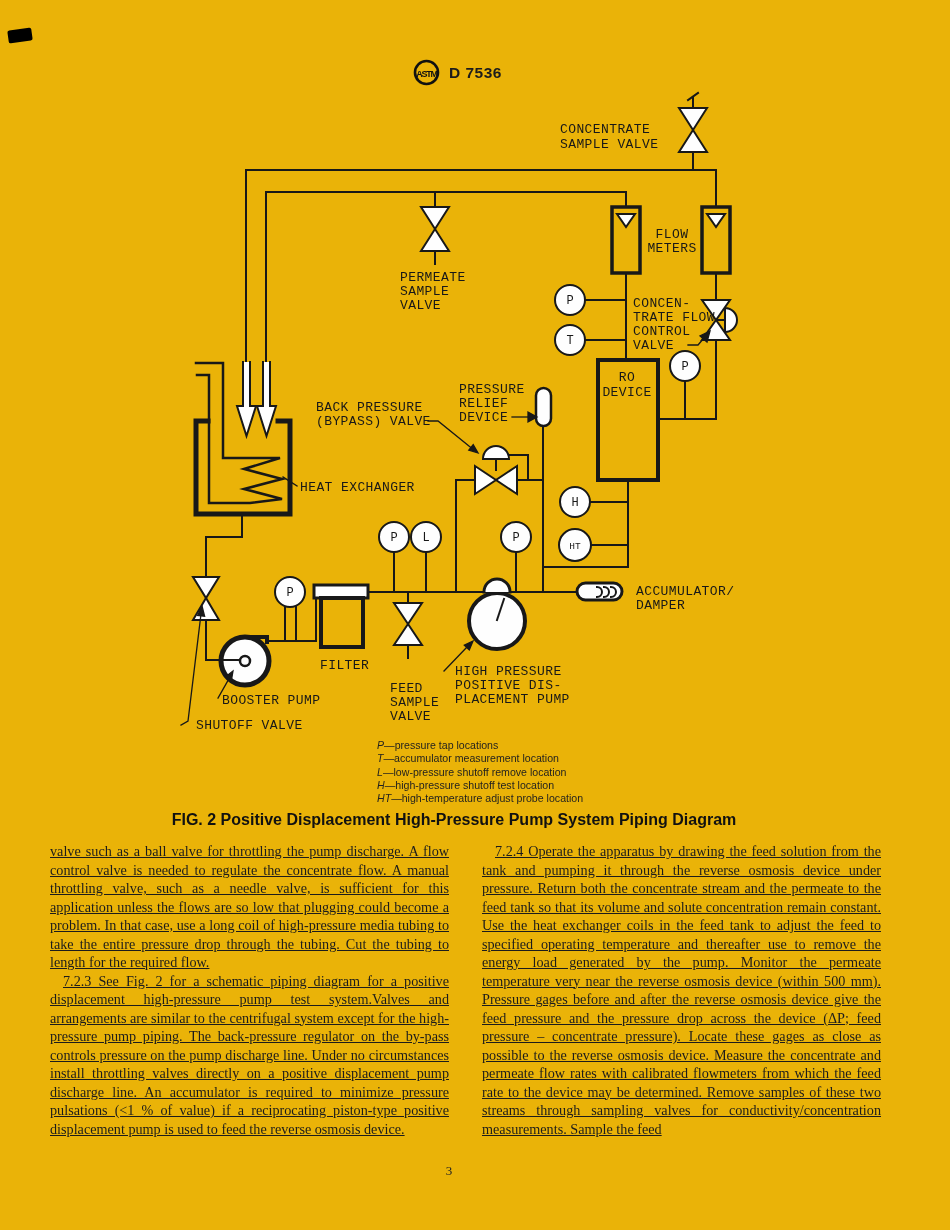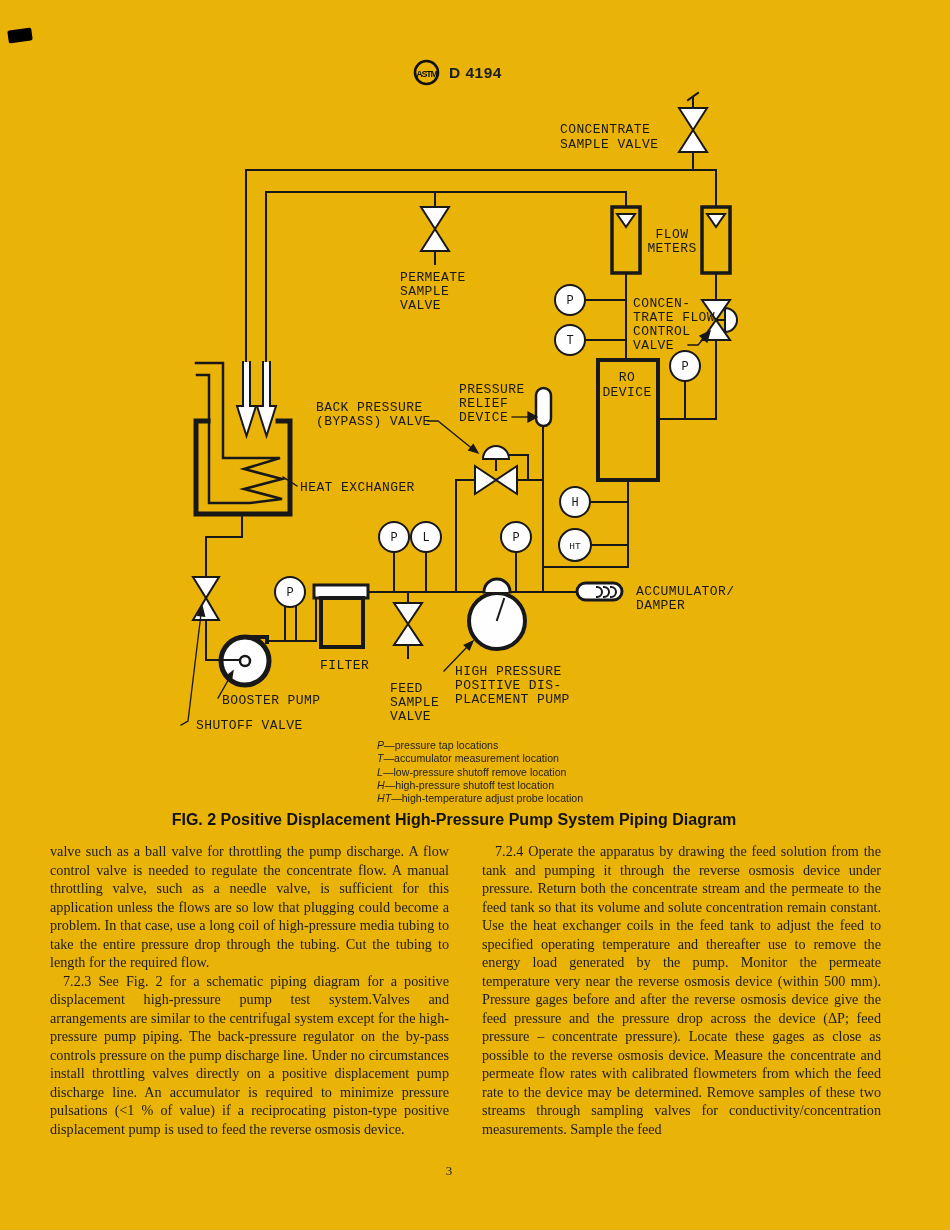--- a/index.html
+++ b/index.html
@@ -17,38 +17,38 @@
   .gls{font-family:"Liberation Mono",monospace;font-size:9.5px;text-anchor:middle;fill:#181818;}
   .legend{position:absolute;left:377px;top:739px;font-family:Liberation Sans, sans-serif;
         font-size:10.6px;line-height:13.3px;color:#1f1f1f;}
   .legend i{font-style:italic;}
   .caption{position:absolute;left:0;top:811px;width:908px;text-align:center;
         font-family:"Liberation Sans",sans-serif;font-weight:bold;font-size:16px;color:#111;}
   .col{position:absolute;top:842px;width:399px;font-size:14.2px;line-height:18.5px;
         text-align:justify;}
   .col-left{left:50px;}
   .col-right{left:482px;}
-  .col p{margin:0;}
+  .col p{margin:0;text-decoration:underline;}
   .col p.ind{text-indent:13px;}
   .page-number{position:absolute;top:1163px;left:0;width:898px;text-align:center;
         font-size:13px;color:#222;}
 </style>
 </head>
 <body>
 
 <div class="page">
 
   <div class="scan-mark"></div>
 
   <div class="header">
     <svg width="27" height="27" viewBox="0 0 27 27">
       <circle cx="13.5" cy="13.5" r="11.5" fill="none" stroke="#111" stroke-width="2.6"></circle>
       <text x="13.5" y="17.5" text-anchor="middle" style="font-family:'Liberation Sans',sans-serif;font-weight:bold;font-size:9px;letter-spacing:-1.2px;fill:#111">ASTM</text>
     </svg>
-    <span class="doc-num">D 4194</span>
+    <span class="doc-num">D 7536</span>
   </div>
 
   <svg class="diagram-svg" width="950" height="738" viewBox="0 0 950 738" fill="none" stroke="#181818" stroke-width="2" stroke-linecap="square">
 
     <g>
       <path d="M 246,170 H 716 M 246,170 V 362 M 266,192 H 626 M 266,192 V 362 M 626,192 V 207 M 716,170 V 207"></path>
       <path d="M 243,362 V 406 H 237 L 246.5,436 L 256,406 H 250 V 362" fill="#fefefe"></path>
       <path d="M 263,362 V 406 H 257 L 266.5,436 L 276,406 H 270 V 362" fill="#fefefe"></path>
     </g>
 

